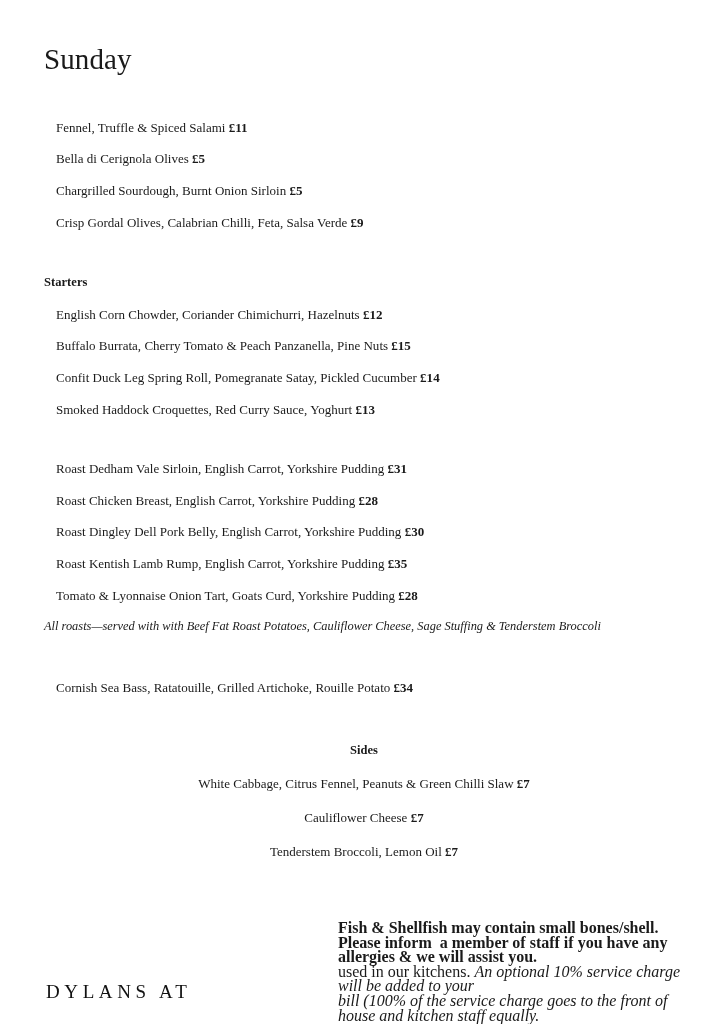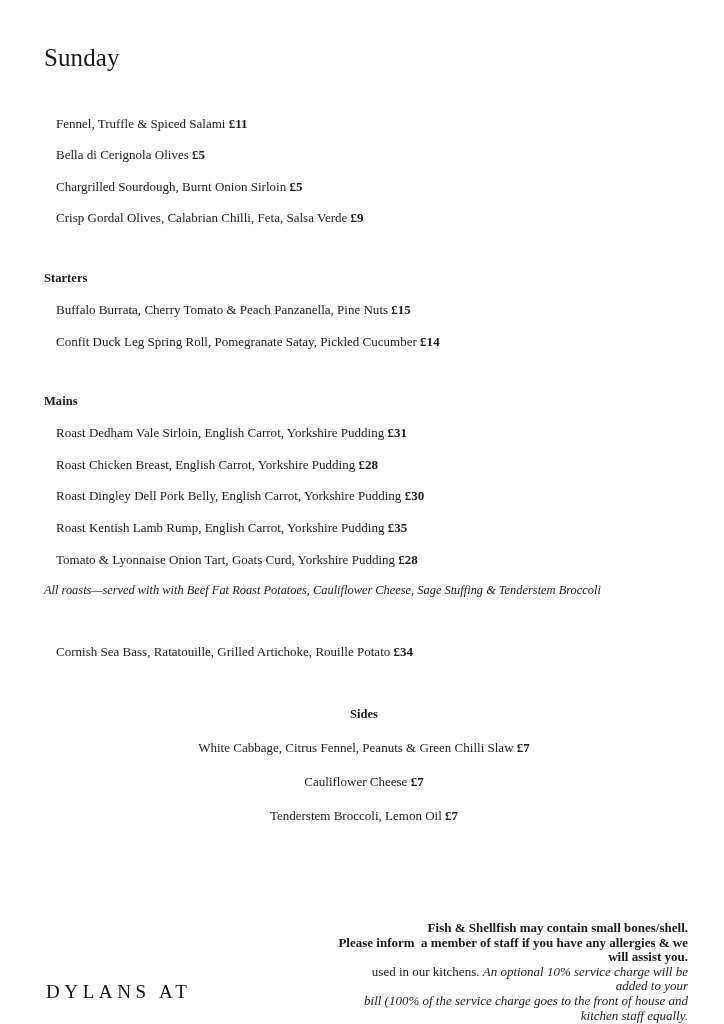--- a/index.html
+++ b/index.html
@@ -26,21 +26,21 @@
 
   .content {
     position: absolute;
     left: 44px;
     top: 40px;
     width: 640px;
   }
 
   
   .menu-title {
-    font-size: 25px;
+    font-size: 29px;
     font-weight: 400;
     letter-spacing: 0.1px;
     line-height: 1.1;
     margin: 0;
     padding-top: 4px;
   }
 
   
   .section {
     margin-top: 0;
@@ -105,23 +105,22 @@
     letter-spacing: 4.6px;
     color: #111;
     white-space: pre;
   }
 
   .disclaimer {
     position: absolute;
     left: 294px;
     top: 3px;
     width: 350px;
-    font-size: 13px;
+    font-size: 16px;
     line-height: 14.6px;
-    text-align: right;
   }
   .disclaimer p {
     margin: 0;
     white-space: pre-wrap;
   }
   .disclaimer .bold { font-weight: bold; }
   .disclaimer .ital { font-style: italic; }
 </style>
 </head>
 <body>
@@ -134,26 +133,27 @@
 
     <div class="section section-snacks">
       <p class="menu-line"><span>Fennel, Truffle &amp; Spiced Salami </span><span class="price">£11</span></p>
       <p class="menu-line"><span>Bella di Cerignola Olives </span><span class="price">£5</span></p>
       <p class="menu-line"><span>Chargrilled Sourdough, Burnt Onion Sirloin </span><span class="price">£5</span></p>
       <p class="menu-line"><span>Crisp Gordal Olives, Calabrian Chilli, Feta, Salsa Verde </span><span class="price">£9</span></p>
     </div>
 
     <div class="section section-starters">
       <p class="section-heading">Starters</p>
+      <p class="menu-line"><span>English Corn Chowder, Coriander Chimichurri, Hazelnuts </span><span class="price">£12</span></p>
       <p class="menu-line"><span>Buffalo Burrata, Cherry Tomato &amp; Peach Panzanella, Pine Nuts </span><span class="price">£15</span></p>
       <p class="menu-line"><span>Confit Duck Leg Spring Roll, Pomegranate Satay, Pickled Cucumber </span><span class="price">£14</span></p>
+      <p class="menu-line"><span>Smoked Haddock Croquettes, Red Curry Sauce, Yoghurt </span><span class="price">£13</span></p>
     </div>
 
     <div class="section section-mains">
-      <p class="section-heading">Mains</p>
       <p class="menu-line"><span>Roast Dedham Vale Sirloin, English Carrot, Yorkshire Pudding </span><span class="price">£31</span></p>
       <p class="menu-line"><span>Roast Chicken Breast, English Carrot, Yorkshire Pudding </span><span class="price">£28</span></p>
       <p class="menu-line"><span>Roast Dingley Dell Pork Belly, English Carrot, Yorkshire Pudding </span><span class="price">£30</span></p>
       <p class="menu-line"><span>Roast Kentish Lamb Rump, English Carrot, Yorkshire Pudding </span><span class="price">£35</span></p>
       <p class="menu-line"><span>Tomato &amp; Lyonnaise Onion Tart, Goats Curd, Yorkshire Pudding </span><span class="price">£28</span></p>
       <p class="note-line">All roasts—served with with Beef Fat Roast Potatoes, Cauliflower Cheese, Sage Stuffing &amp; Tenderstem Broccoli</p>
       <div class="spacer-line"></div>
       <div class="spacer-small"></div>
       <p class="menu-line"><span>Cornish Sea Bass, Ratatouille, Grilled Artichoke, Rouille Potato </span><span class="price">£34</span></p>
     </div>

